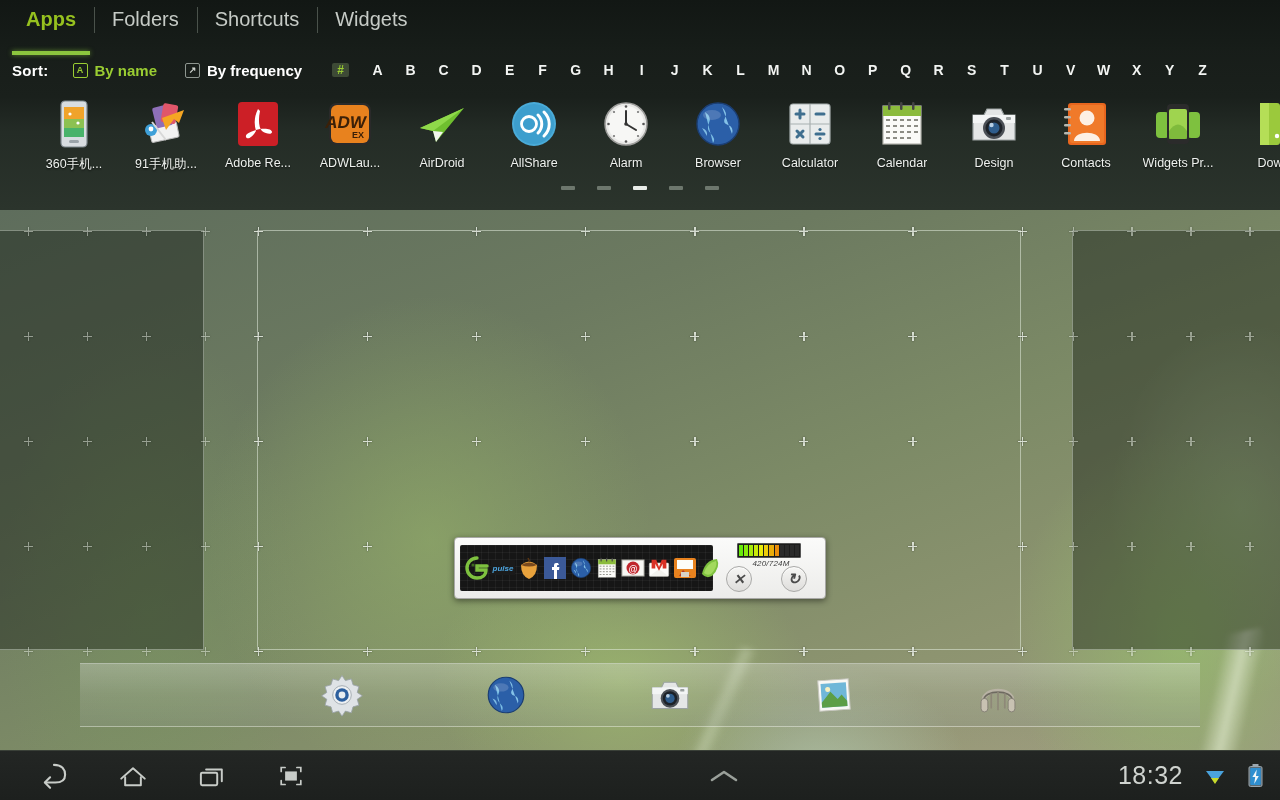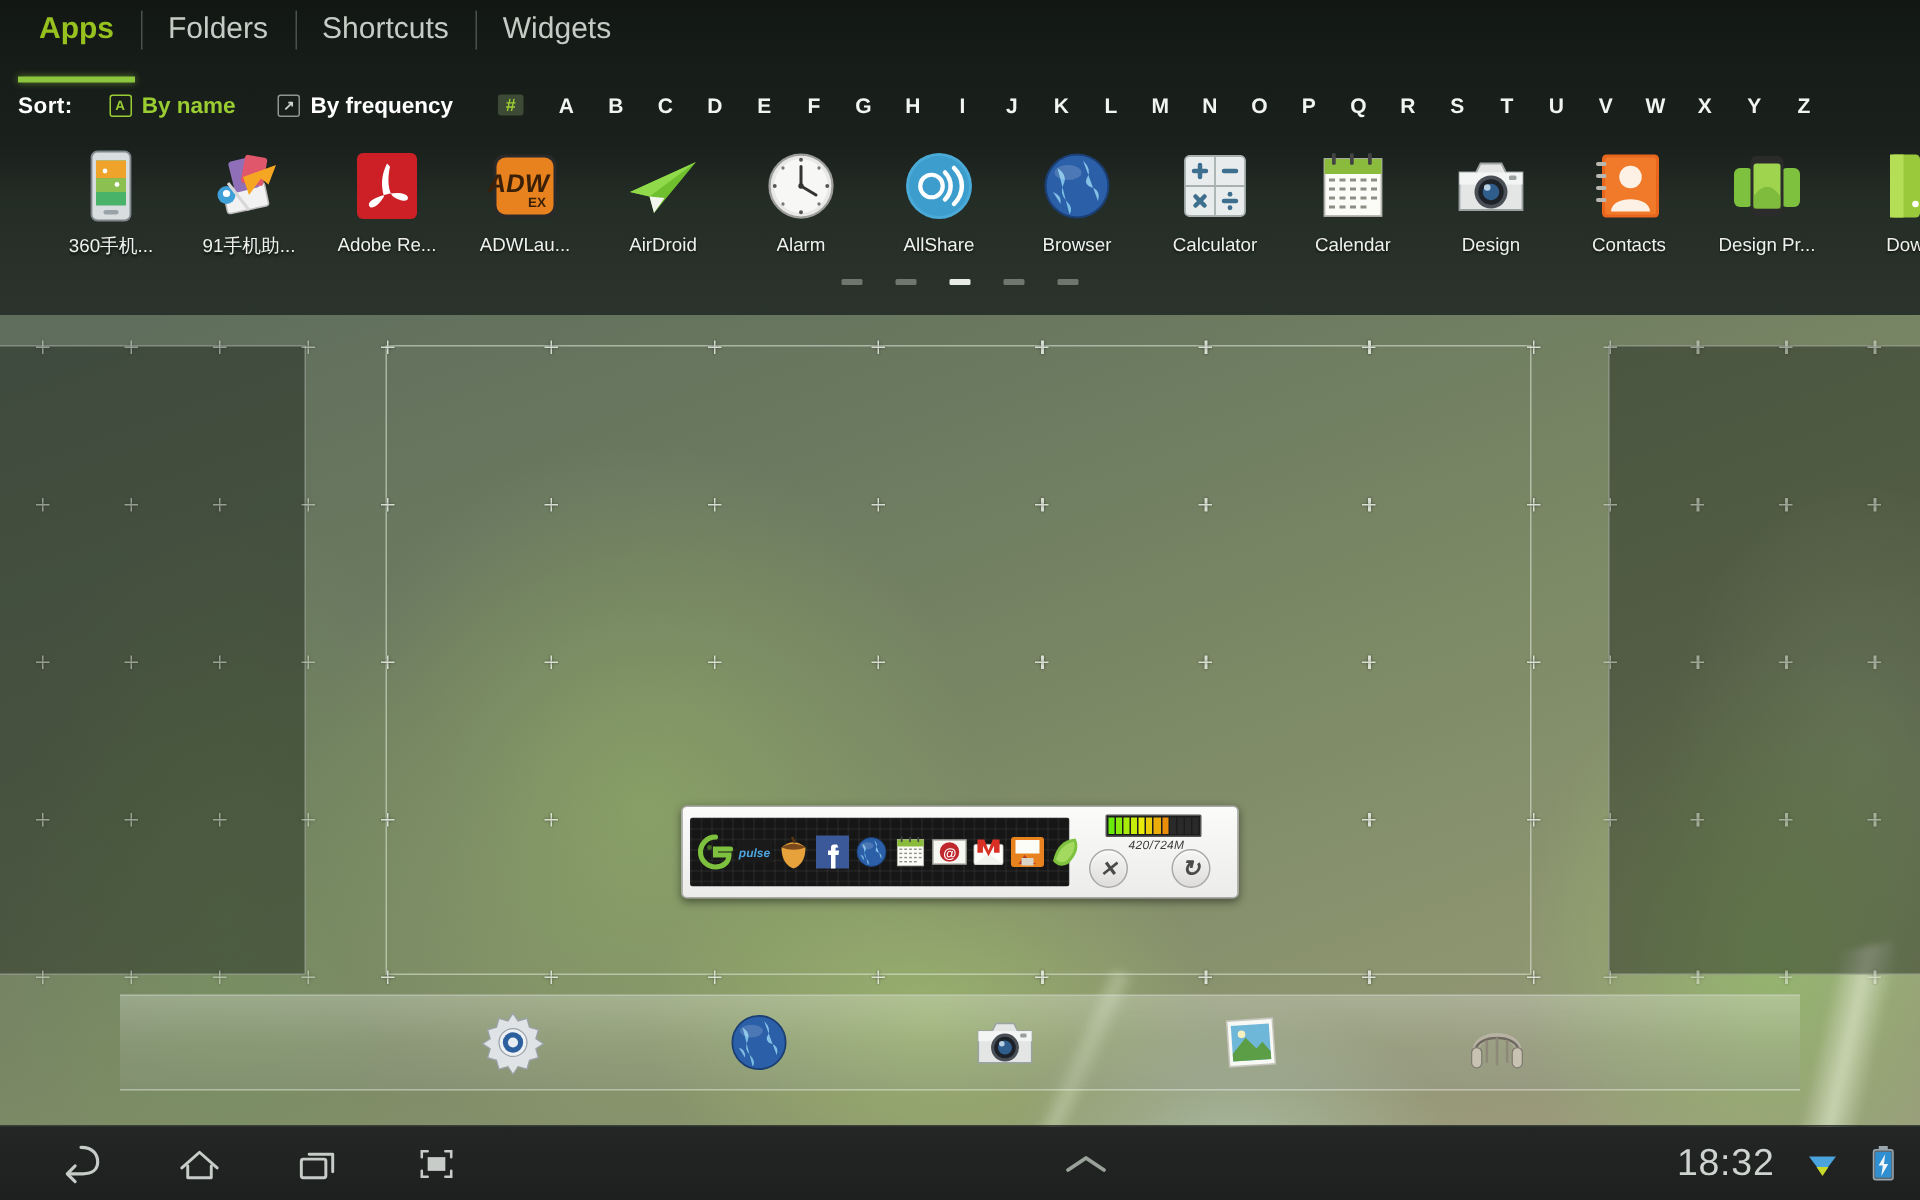--- a/index.html
+++ b/index.html
@@ -335,48 +335,48 @@
     <path d="M4 30 L48 10 L20 44 L17 33 Z" fill="#6fbf2f"></path>
     <path d="M4 30 L48 10 L17 33 Z" fill="#8fd94a"></path>
     <path d="M17 33 L20 44 L27 34 Z" fill="#f2f5ee"></path>
             </svg></div>
         </div>
         <div class="lab">AirDroid</div>
       </div>
       <div class="app">
         <div class="ibox">
           <div class="full"><svg width="100%" height="100%" viewBox="0 0 52 52">
+    <circle cx="26" cy="26" r="22" fill="#4aabd8"></circle>
+    <circle cx="26" cy="26" r="20" fill="#3d9ecd"></circle>
+    <circle cx="21" cy="26" r="7.5" fill="none" stroke="#fff" stroke-width="2.8"></circle>
+    <path d="M30 17 C35 22 35 30 30 35" stroke="#fff" stroke-width="3" fill="none" stroke-linecap="round"></path>
+    <path d="M36 14 C43 21 43 31 36 38" stroke="#fff" stroke-width="3" fill="none" stroke-linecap="round"></path>
+            </svg></div>
+        </div>
+        <div class="lab">AllShare</div>
+      </div>
+      <div class="app">
+        <div class="ibox">
+          <div class="full"><svg width="100%" height="100%" viewBox="0 0 52 52">
     <circle cx="26" cy="26" r="21" fill="#e8e8e6" stroke="#9d9d9b" stroke-width="1.5"></circle>
     <circle cx="26" cy="26" r="18" fill="#f7f7f5"></circle>
     <circle cx="26" cy="8.5" r="1.3" fill="#555"></circle>
               <circle cx="26" cy="43.5" r="1.3" fill="#555"></circle>
     <circle cx="8.5" cy="26" r="1.3" fill="#555"></circle>
               <circle cx="43.5" cy="26" r="1.3" fill="#555"></circle>
     <circle cx="38" cy="14" r="1.1" fill="#777"></circle>
               <circle cx="14" cy="38" r="1.1" fill="#777"></circle>
     <circle cx="38" cy="38" r="1.1" fill="#777"></circle>
               <circle cx="14" cy="14" r="1.1" fill="#777"></circle>
     <path d="M26 26 L26 13" stroke="#333" stroke-width="2" stroke-linecap="round"></path>
     <path d="M26 26 L36 32" stroke="#333" stroke-width="2" stroke-linecap="round"></path>
     <circle cx="26" cy="26" r="1.8" fill="#333"></circle>
             </svg></div>
         </div>
         <div class="lab">Alarm</div>
-      </div>
-      <div class="app">
-        <div class="ibox">
-          <div class="full"><svg width="100%" height="100%" viewBox="0 0 52 52">
-    <circle cx="26" cy="26" r="22" fill="#4aabd8"></circle>
-    <circle cx="26" cy="26" r="20" fill="#3d9ecd"></circle>
-    <circle cx="21" cy="26" r="7.5" fill="none" stroke="#fff" stroke-width="2.8"></circle>
-    <path d="M30 17 C35 22 35 30 30 35" stroke="#fff" stroke-width="3" fill="none" stroke-linecap="round"></path>
-    <path d="M36 14 C43 21 43 31 36 38" stroke="#fff" stroke-width="3" fill="none" stroke-linecap="round"></path>
-            </svg></div>
-        </div>
-        <div class="lab">AllShare</div>
       </div>
       <div class="app">
         <div class="ibox">
           <div class="full"><svg width="100%" height="100%" viewBox="0 0 52 52">
     <circle cx="26" cy="26" r="21" fill="#2b5fa8"></circle>
     <path d="M8 20 Q18 16 26 21 Q34 26 44 21" stroke="#9fd4f2" stroke-width="0" fill="none"></path>
     <path d="M13 14 Q20 19 17 25 Q14 31 19 36 Q24 41 21 45" fill="#7fc3e8" opacity=".95"></path>
     <path d="M30 9 Q36 15 33 20 Q30 25 36 27 Q42 29 40 36" fill="#8fcdee" opacity=".9"></path>
     <path d="M10 30 Q16 32 15 38" fill="#8fcdee" opacity=".85"></path>
     <circle cx="26" cy="26" r="21" fill="none" stroke="#1b3e73" stroke-width="1.4"></circle>
@@ -467,21 +467,21 @@
       <div class="app">
         <div class="ibox">
           <div class="full"><svg width="100%" height="100%" viewBox="0 0 52 52">
     <rect x="4" y="14" width="13" height="26" rx="4" fill="#7ec13f"></rect>
     <rect x="35" y="14" width="13" height="26" rx="4" fill="#7ec13f"></rect>
     <rect x="15" y="6" width="22" height="40" rx="4" fill="#2b2b2b"></rect>
     <rect x="17" y="11" width="18" height="30" rx="2" fill="#9fd44f"></rect>
     <path d="M17 33 Q26 20 35 33 L35 41 L17 41 Z" fill="#6fae32" opacity=".65"></path>
             </svg></div>
         </div>
-        <div class="lab">Design Pr...</div>
+        <div class="lab">Widgets Pr...</div>
       </div>
       <div class="app">
         <div class="ibox">
           <div class="full"><svg width="100%" height="100%" viewBox="0 0 52 52">
     <rect x="16" y="5" width="20" height="42" rx="3" fill="#9bc93c"></rect>
     <rect x="16" y="5" width="9" height="42" fill="#b5de57"></rect>
     <circle cx="33" cy="38" r="2.2" fill="#fff"></circle>
             </svg></div>
         </div>
         <div class="lab">Dow</div>

